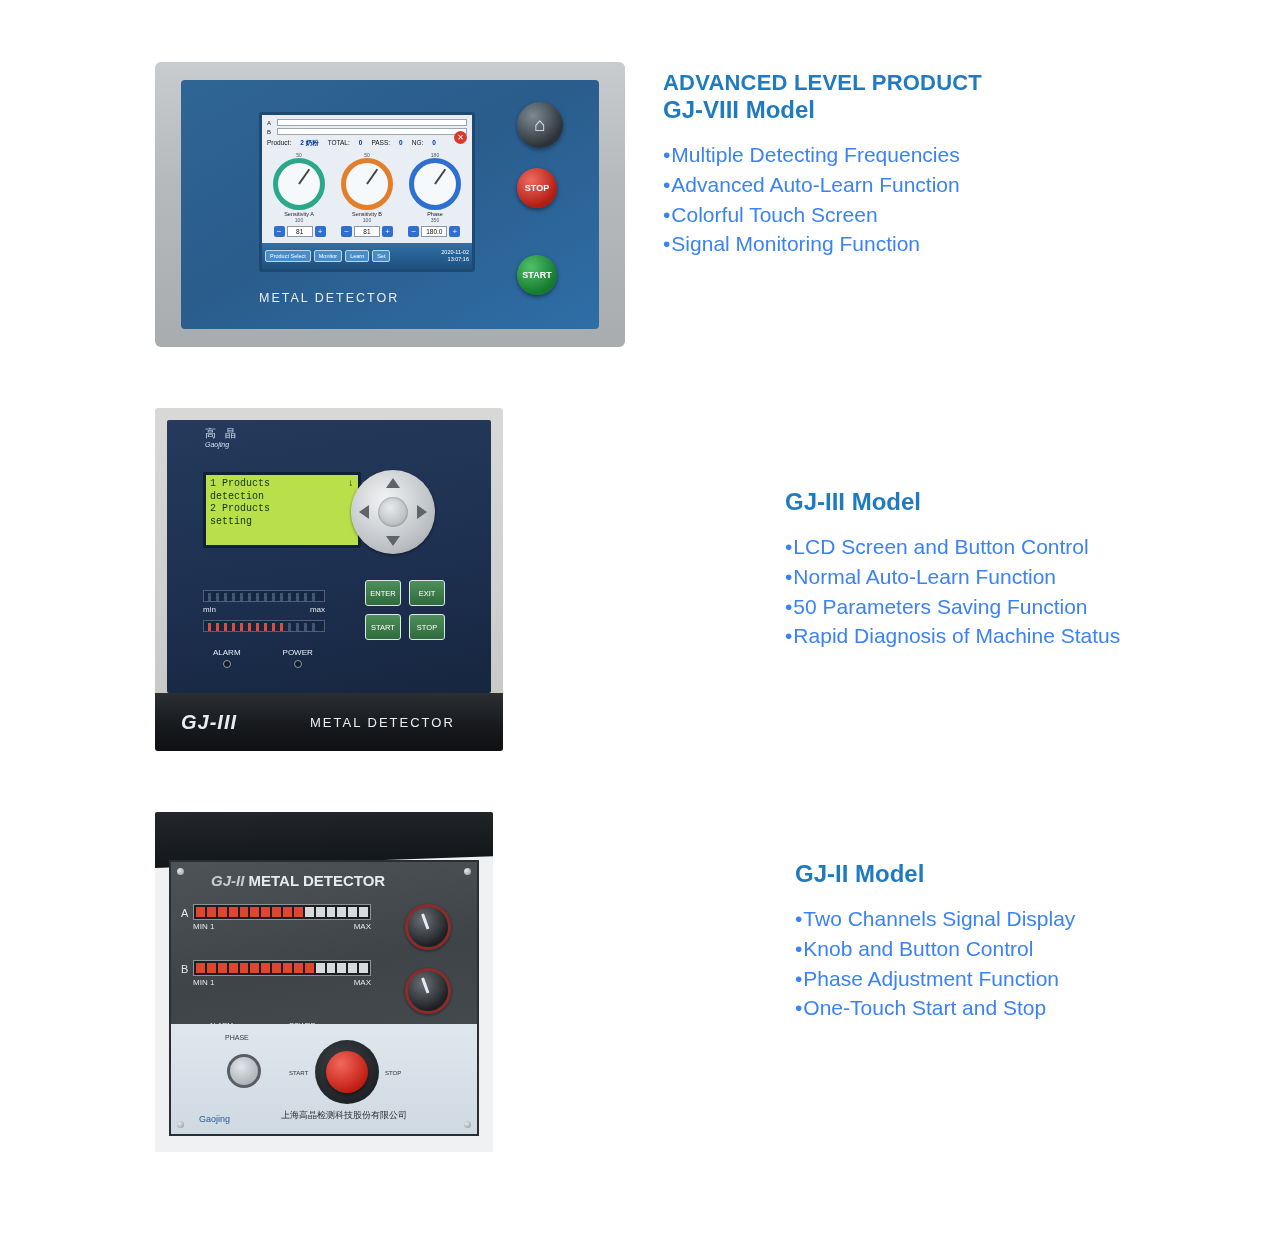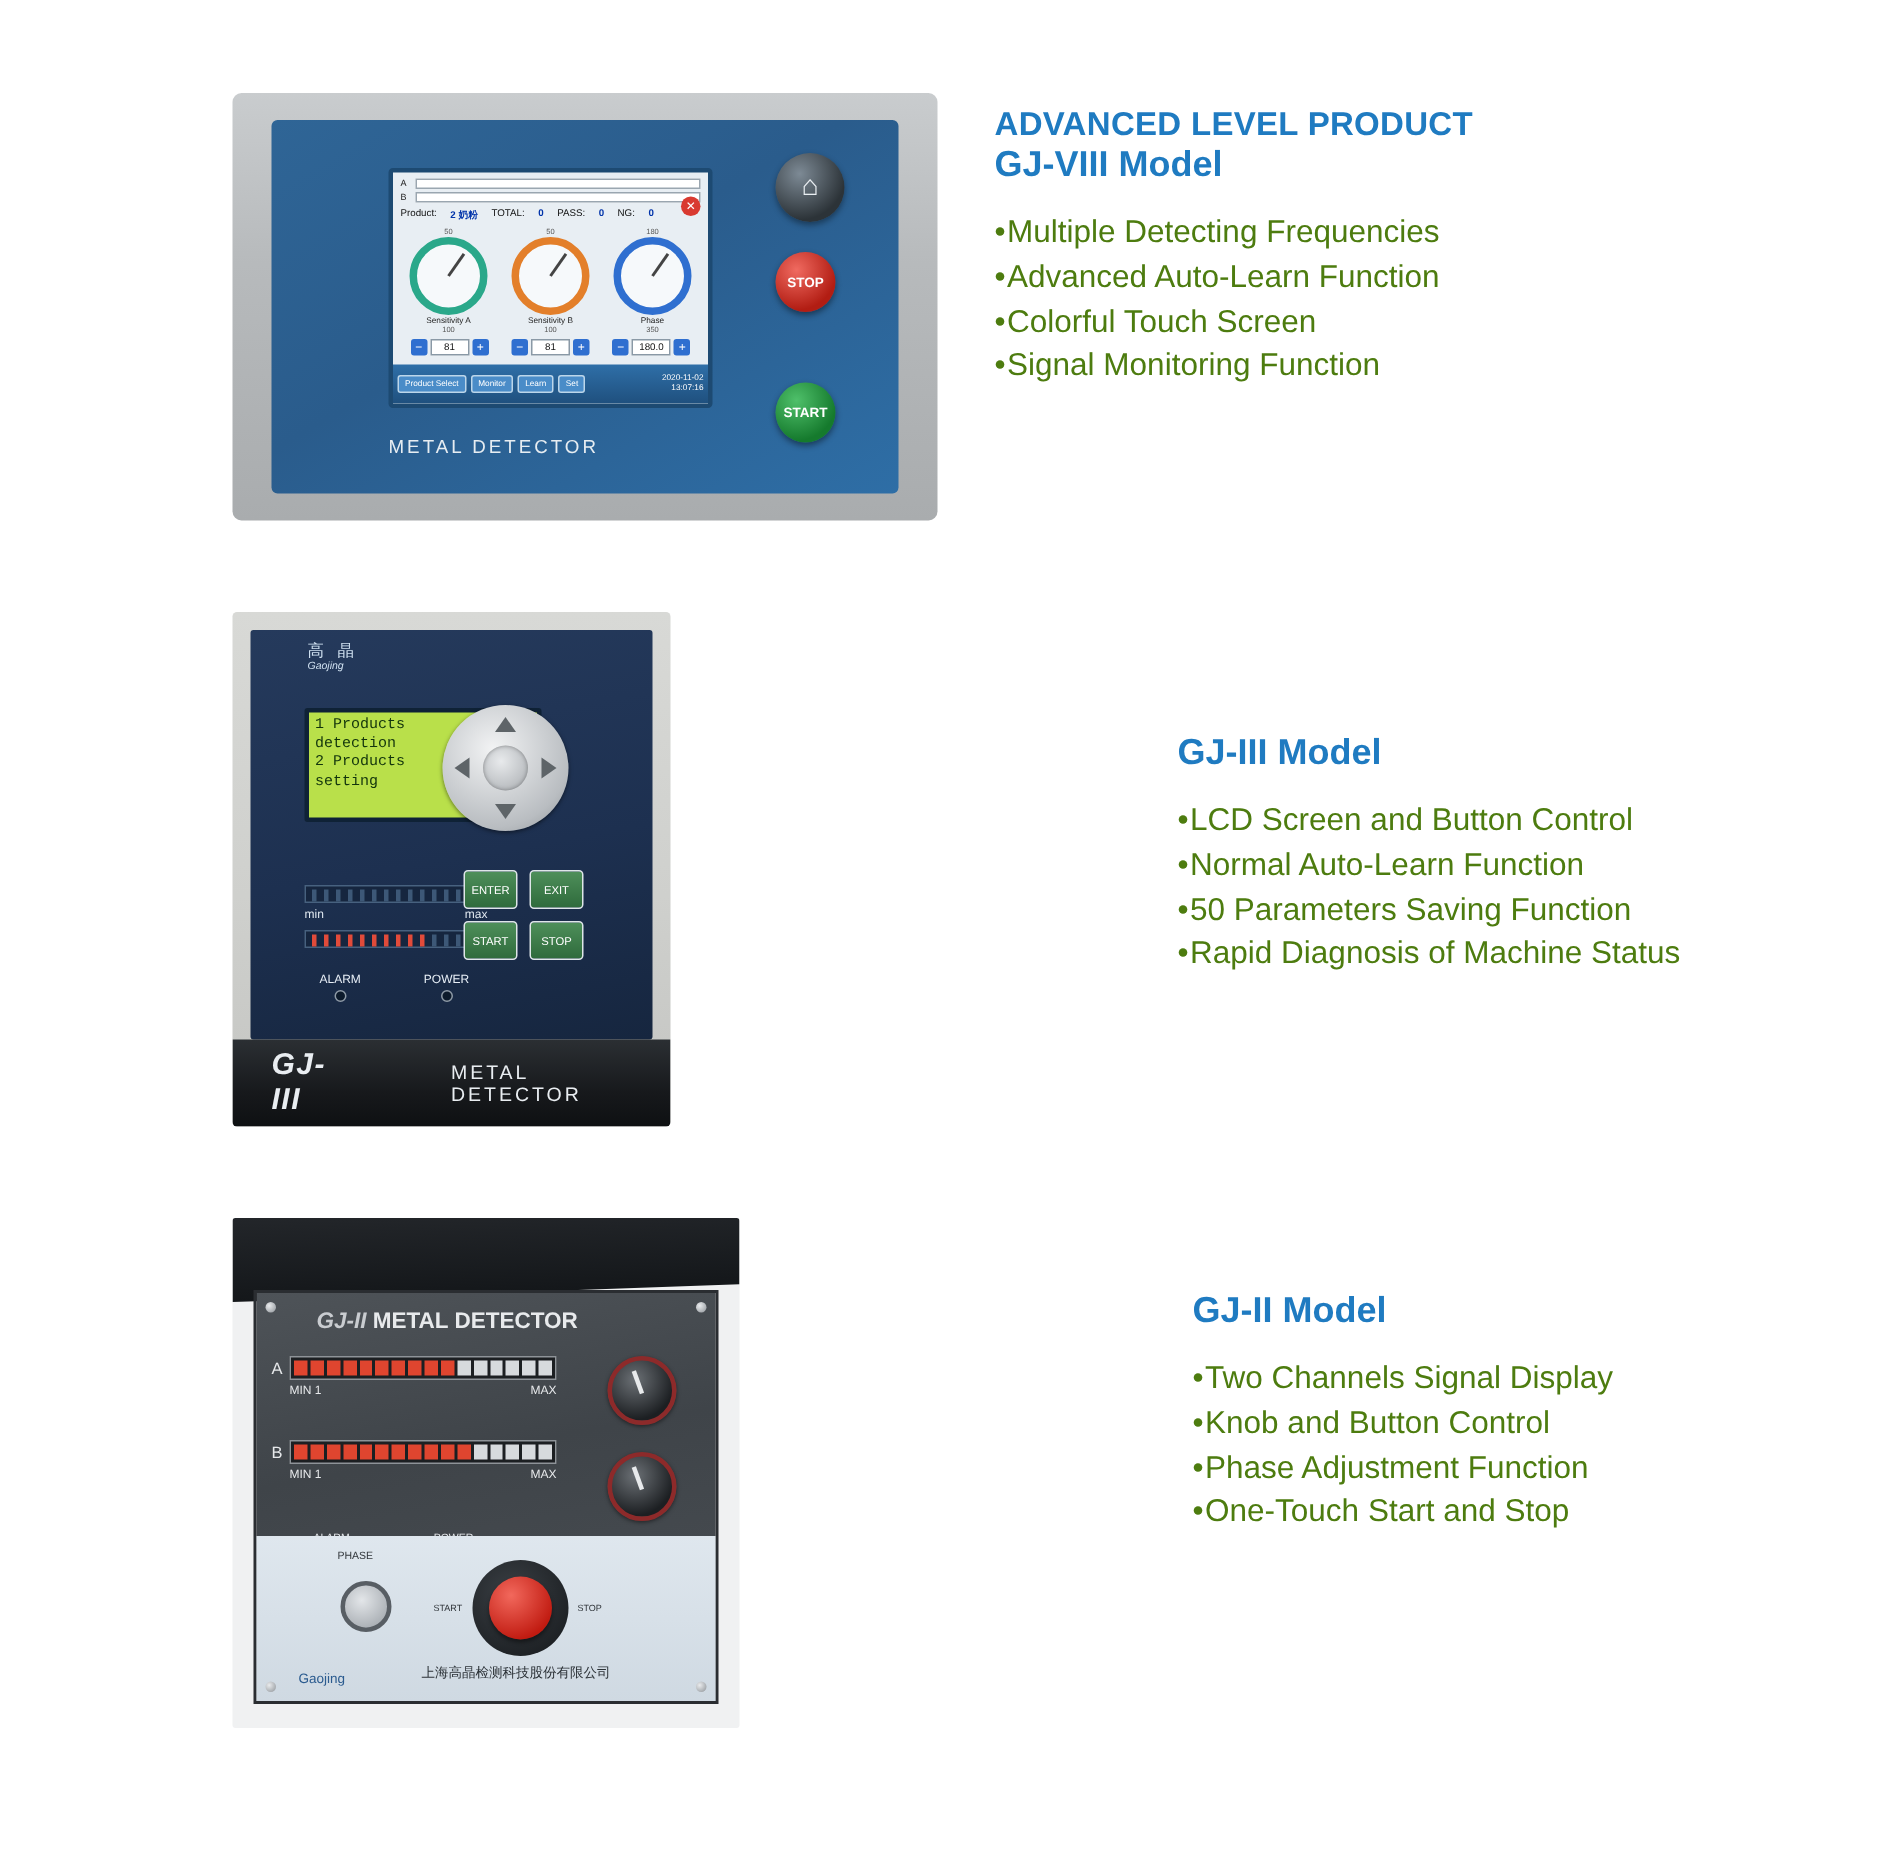--- a/index.html
+++ b/index.html
@@ -19,21 +19,21 @@
     color: #1f7bc1;
     font-size: 22px;
     font-weight: bold;
     line-height: 1.18;
     letter-spacing: 0.2px;
   }
   .prod-sub { color: #1f7bc1; font-size: 24px; font-weight: bold; }
   .feature-list { margin-top: 16px; }
   .feature {
     font-size: 21px;
-    color: #4d7c0f;
+    color: #3b82f6;
     line-height: 1.42;
     white-space: nowrap;
   }
   .feature .bullet { margin-right: 1px; }
 
   
   .panel1 {
     position: relative;
     width: 470px; height: 285px;
     background: linear-gradient(180deg,#c9ccce 0%,#b7babc 40%,#a9acae 100%);
@@ -120,21 +120,21 @@
   }
   .stop-btn { top: 88px; background: radial-gradient(circle at 35% 30%, #f06a60, #b21d13 70%); }
   .start-btn { top: 175px; background: radial-gradient(circle at 35% 30%, #4fc06a, #157a2d 70%); }
   .md-label {
     position: absolute; left: 78px; bottom: 24px;
     color: #e7edf2; font-size: 12.5px; letter-spacing: 2px;
   }
 
   
   .panel2 {
-    position: relative; width: 292px; height: 343px;
+    position: relative; width: 348px; height: 343px;
     background: linear-gradient(180deg,#d8d9d6 0%,#cfd0cd 55%,#c4c5c2 100%);
     border-radius: 3px; overflow: hidden;
   }
   .p2-face {
     position: absolute; left: 12px; top: 12px; right: 12px; bottom: 58px;
     background: linear-gradient(170deg,#253a5c 0%,#1d3050 55%,#16263f 100%);
     border-radius: 2px;
   }
   .p2-logo { position: absolute; left: 38px; top: 6px; color: #cfe0f0; font-size: 10px; }
   .p2-logo .cn { font-size: 11px; letter-spacing: 3px; }

